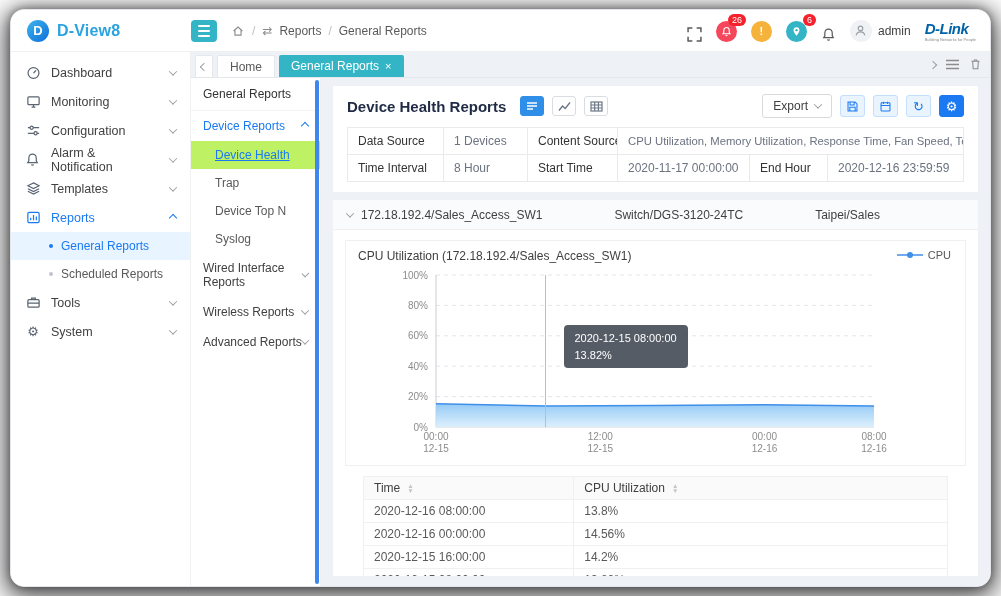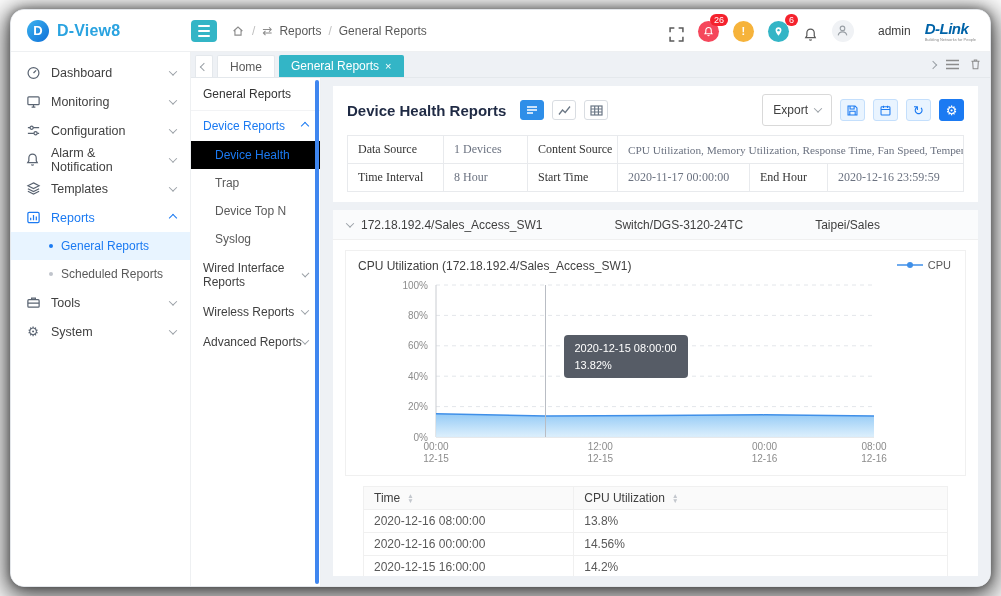--- a/index.html
+++ b/index.html
@@ -19,21 +19,21 @@
   .crumbs{display:flex;align-items:center;gap:7px;font-size:12px;color:#595959;}
   .crumbs .sep{color:#bfbfbf;}
   .tb-right{margin-left:auto;display:flex;align-items:flex-end;gap:14px;padding-right:14px;}
   .icn{color:#8c8c8c;display:inline-flex;align-items:center;justify-content:center;}
   .circ{position:relative;width:21px;height:21px;border-radius:50%;display:flex;align-items:center;justify-content:center;color:#fff;font-size:11px;font-weight:bold;}
   .circ.red{background:#f5475b;}
   .circ.orange{background:#f6b33b;}
   .circ.teal{background:#33b5c6;}
   .pill{position:absolute;top:-7px;right:-9px;background:#f5222d;color:#fff;font-size:9px;font-weight:normal;
     border-radius:8px;padding:0 4px;line-height:12px;min-width:12px;text-align:center;}
-  .user{display:flex;align-items:center;gap:24px;font-size:12px;color:#404040;}
+  .user{display:flex;align-items:center;gap:6px;font-size:12px;color:#404040;}
   .avatar{width:22px;height:22px;border-radius:50%;background:#f0f2f5;display:flex;align-items:center;justify-content:center;color:#9aa0a6;}
   .dlink{display:flex;flex-direction:column;align-items:flex-start;line-height:1;}
   .dlink b{color:#0063a8;font-style:italic;font-size:15px;letter-spacing:-.5px;}
   .dlink small{font-size:4px;color:#8c8c8c;margin-top:2px;}
   
   .body-row{flex:1;display:flex;min-height:0;}
   .sidebar{width:180px;flex:0 0 180px;background:#fff;border-right:1px solid #eef0f2;padding-top:6px;overflow:hidden;}
   .side-item{height:29px;display:flex;align-items:center;gap:10px;padding:0 14px;font-size:12.5px;color:#404040;cursor:pointer;}
   .side-item .sicon{color:#5a6472;display:inline-flex;width:16px;justify-content:center;}
   .side-item .chev{margin-left:auto;}
@@ -59,35 +59,35 @@
   .tab .x{font-size:11px;line-height:1;}
   .strip-right{margin-left:auto;display:flex;align-items:center;gap:10px;height:100%;}
   
   .content-row{flex:1;display:flex;min-height:0;}
   .nav-panel{width:130px;flex:0 0 130px;background:#fff;border-right:1px solid #eef0f2;font-size:12px;position:relative;overflow:hidden;}
   .nav-head{padding:9px 12px;color:#333;border-bottom:1px solid #f2f3f5;}
   .nav-group{display:flex;align-items:center;padding:8px 12px;color:#1b7af2;cursor:pointer;}
   .nav-group.dark{color:#404040;}
   .nav-group .chev{margin-left:auto;}
   .nav-leaf{padding:7px 12px 7px 24px;color:#595959;cursor:pointer;}
-  .nav-leaf.selected{background:#000000;color:#1b7af2;}
+  .nav-leaf.selected{background:#bef264;color:#1b7af2;text-decoration:underline;}
   .panel-thumb{position:absolute;right:1px;top:2px;bottom:2px;width:4px;border-radius:2px;background:#3f86ef;}
   
   .main{flex:1;min-width:0;padding:8px 12px 10px;display:flex;flex-direction:column;gap:8px;overflow:hidden;background:#eef1f5;}
   .title-card{background:#fff;padding:8px 14px 10px;}
   .title-row{display:flex;align-items:center;gap:8px;}
   .page-title{font-size:15px;font-weight:bold;color:#1f2a44;margin-right:6px;}
   .vt{width:24px;height:20px;border-radius:3px;display:flex;align-items:center;justify-content:center;cursor:pointer;border:1px solid #d9dde2;background:#fff;color:#6b7785;}
   .vt.on{background:#2e8ee8;border-color:#2e8ee8;color:#fff;}
   .title-actions{margin-left:auto;display:flex;align-items:center;gap:8px;}
-  .export-btn{height:32px;display:flex;align-items:center;gap:7px;padding:0 10px;border:1px solid #d9d9d9;border-radius:3px;background:#fff;font-size:12px;color:#404040;cursor:pointer;}
+  .export-btn{height:24px;display:flex;align-items:center;gap:7px;padding:0 10px;border:1px solid #d9d9d9;border-radius:3px;background:#fff;font-size:12px;color:#404040;cursor:pointer;}
   .icon-btn{width:25px;height:22px;border-radius:3px;background:#e9f4ff;border:1px solid #c4dffc;color:#1b7af2;display:flex;align-items:center;justify-content:center;font-size:13px;cursor:pointer;}
   .icon-btn.solid{background:#1b7af2;border-color:#1b7af2;color:#fff;}
   .ig{display:grid;grid-template-columns:96px 84px 90px 132px 78px 1fr;border:1px solid #e8eaed;font-size:12px;margin-top:9px;}
-  .ig>div{padding:6px 10px;border-right:1px solid #e8eaed;border-top:1px solid #e8eaed;white-space:nowrap;overflow:hidden;display:flex;align-items:center;font-family:Liberation Serif, serif;}
+  .ig>div{padding:6px 10px;border-right:1px solid #e8eaed;border-top:1px solid #e8eaed;white-space:nowrap;overflow:hidden;display:flex;align-items:center;}
   .ig>div.r1{border-top:none;}
   .ig>div.cl{border-right:none;}
   .ig>div.span3{grid-column:4/7;font-size:11.3px;}
   .ig .lbl{color:#333;}
   .ig .val{color:#6b7280;}
   
   .report-card{background:#fff;flex:1;display:flex;flex-direction:column;min-height:0;overflow:hidden;}
   .device-bar{flex:0 0 30px;display:flex;align-items:center;gap:72px;background:#fafbfc;border-bottom:1px solid #f0f0f0;padding:0 14px;font-size:12px;color:#404040;}
   .device-bar .first{display:flex;align-items:center;gap:8px;}
   .chart-box{margin:10px 12px 6px;border:1px solid #f0f0f0;padding:8px 12px 2px;position:relative;}

